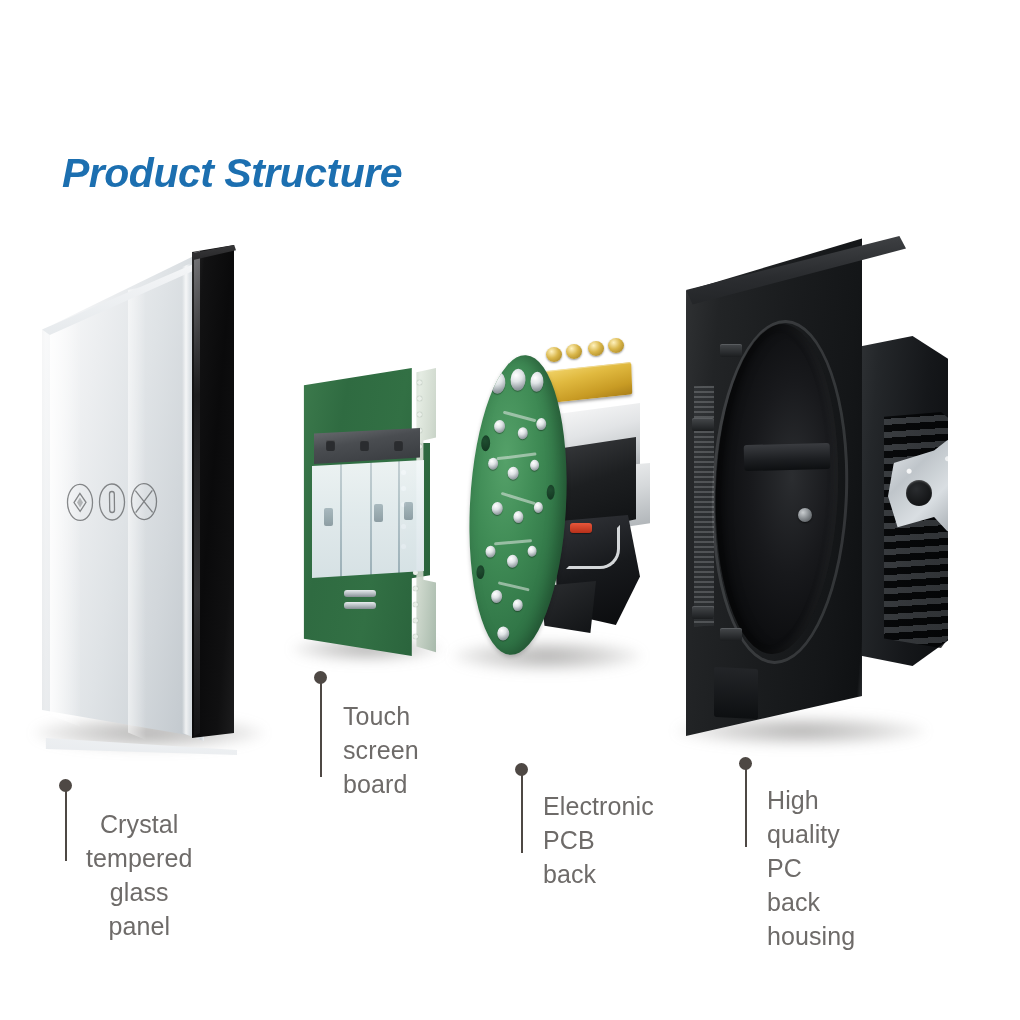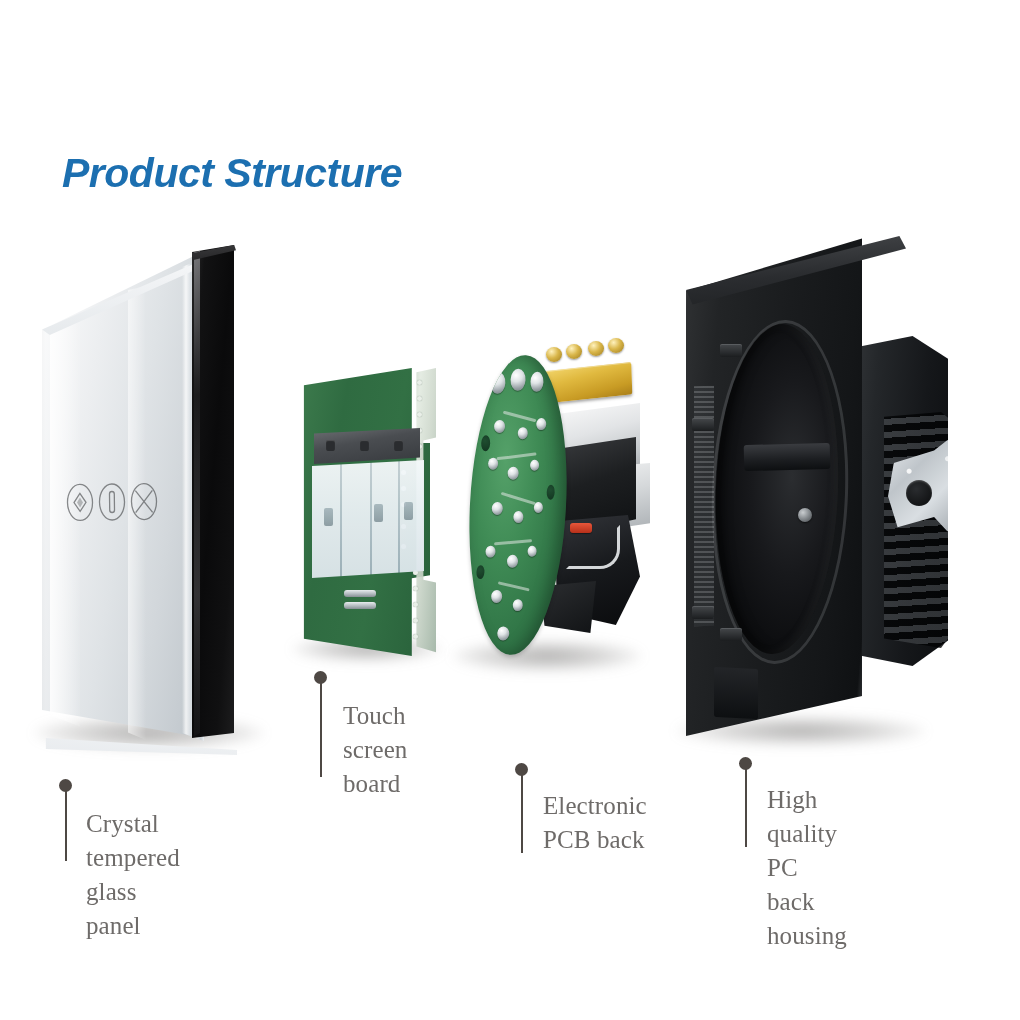--- a/index.html
+++ b/index.html
@@ -50,21 +50,20 @@
     left: 5.5px;
     top: 10px;
   }
   .callout .label-text {
     position: absolute;
     font-size: 25px;
     line-height: 34px;
     color: #6e6b69;
     white-space: pre-line;
     letter-spacing: 0.1px;
-    font-family: Liberation Serif, serif;
   }
 
   
   .soft-shadow {
     position: absolute;
     border-radius: 50%;
     background: radial-gradient(ellipse at center,
                 rgba(60,58,56,0.40) 0%,
                 rgba(90,88,86,0.22) 45%,
                 rgba(140,138,136,0.06) 72%,
@@ -556,21 +555,21 @@
   <div class="bh-claw">
     <div class="claw-body"></div>
     <div class="claw-hole"></div>
     <div class="claw-tip" style="left:76px; top:8px;"></div>
     <div class="claw-tip" style="left:76px; top:70px;"></div>
   </div>
 
   <div class="callout" style="left:59px; top:779px;">
     <span class="pin-dot"></span>
     <span class="pin-line" style="height:72px;"></span>
-    <span class="label-text" style="left:27px; top:28px;">Crystal tempered
+    <span class="label-text" style="left:27px; top:28px;text-align:center;">Crystal tempered
 glass panel</span>
   </div>
 
   <div class="callout" style="left:314px; top:671px;">
     <span class="pin-dot"></span>
     <span class="pin-line" style="height:96px;"></span>
     <span class="label-text" style="left:29px; top:28px;">Touch screen
 board</span>
   </div>
 

